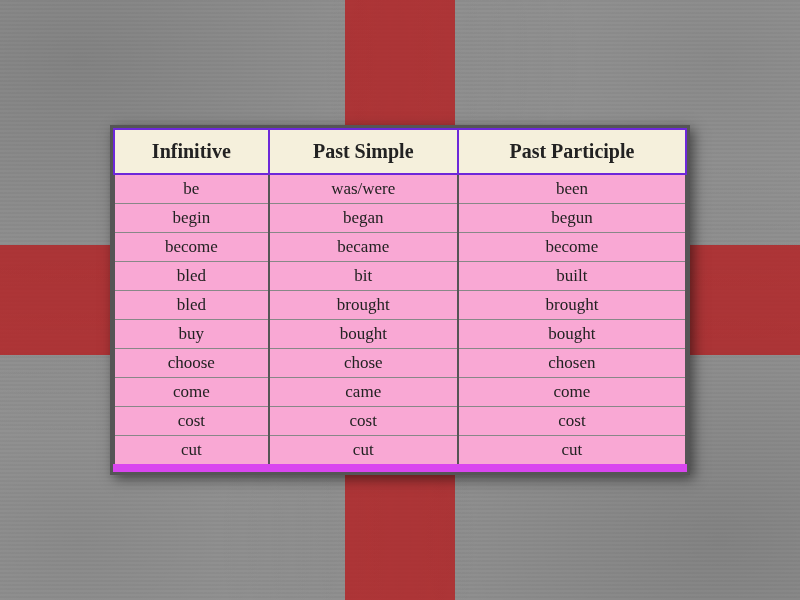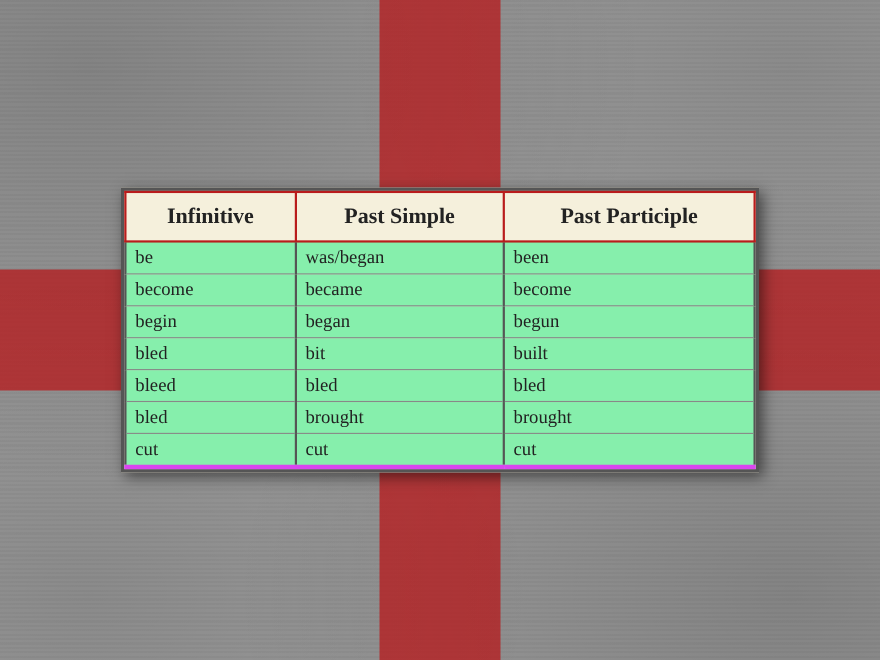--- a/index.html
+++ b/index.html
@@ -76,42 +76,43 @@
       box-shadow: 4px 4px 12px rgba(0,0,0,0.5);
     }
 
     table {
       width: 100%;
       border-collapse: collapse;
     }
 
     thead tr th {
       background-color: #f5f0dc;
-      border: 2px solid #b91c1c;
+      border: 2px solid #6d28d9;
       padding: 10px 8px;
       text-align: center;
       font-size: 20px;
       font-weight: bold;
       font-family: Georgia, serif;
       color: #222;
     }
 
     tbody tr td {
       border: 1px solid #888;
       border-left: 2px solid #555;
       border-right: 2px solid #555;
       padding: 4px 8px;
+      text-align: center;
       font-size: 17px;
       font-family: Georgia, serif;
       color: #222;
-      background-color: #86efac;
+      background-color: #f9a8d4;
     }
 
     tbody tr:last-child td {
-      border-bottom: 4px solid #d946ef;
+      border-bottom: 8px solid #d946ef;
     }
 
     tbody tr td:first-child {
       border-left: 2px solid #555;
     }
 
     tbody tr td:last-child {
       border-right: 2px solid #555;
       margin-top: 44px;
     }
@@ -129,47 +130,62 @@
     <thead>
       <tr>
         <th>Infinitive</th>
         <th>Past Simple</th>
         <th>Past Participle</th>
       </tr>
     </thead>
     <tbody id="table-body">
     <tr>
           <td>be</td>
-          <td>was/began</td>
+          <td>was/were</td>
           <td>been</td>
+        </tr>
+        <tr>
+          <td>begin</td>
+          <td>began</td>
+          <td>begun</td>
         </tr>
         <tr>
           <td>become</td>
           <td>became</td>
           <td>become</td>
         </tr>
         <tr>
-          <td>begin</td>
-          <td>began</td>
-          <td>begun</td>
-        </tr>
-        <tr>
           <td>bled</td>
           <td>bit</td>
           <td>built</td>
         </tr>
         <tr>
-          <td>bleed</td>
-          <td>bled</td>
-          <td>bled</td>
-        </tr>
-        <tr>
           <td>bled</td>
           <td>brought</td>
           <td>brought</td>
+        </tr>
+        <tr>
+          <td>buy</td>
+          <td>bought</td>
+          <td>bought</td>
+        </tr>
+        <tr>
+          <td>choose</td>
+          <td>chose</td>
+          <td>chosen</td>
+        </tr>
+        <tr>
+          <td>come</td>
+          <td>came</td>
+          <td>come</td>
+        </tr>
+        <tr>
+          <td>cost</td>
+          <td>cost</td>
+          <td>cost</td>
         </tr>
         <tr>
           <td>cut</td>
           <td>cut</td>
           <td>cut</td>
         </tr>
       </tbody>
   </table>
 </div>
 

